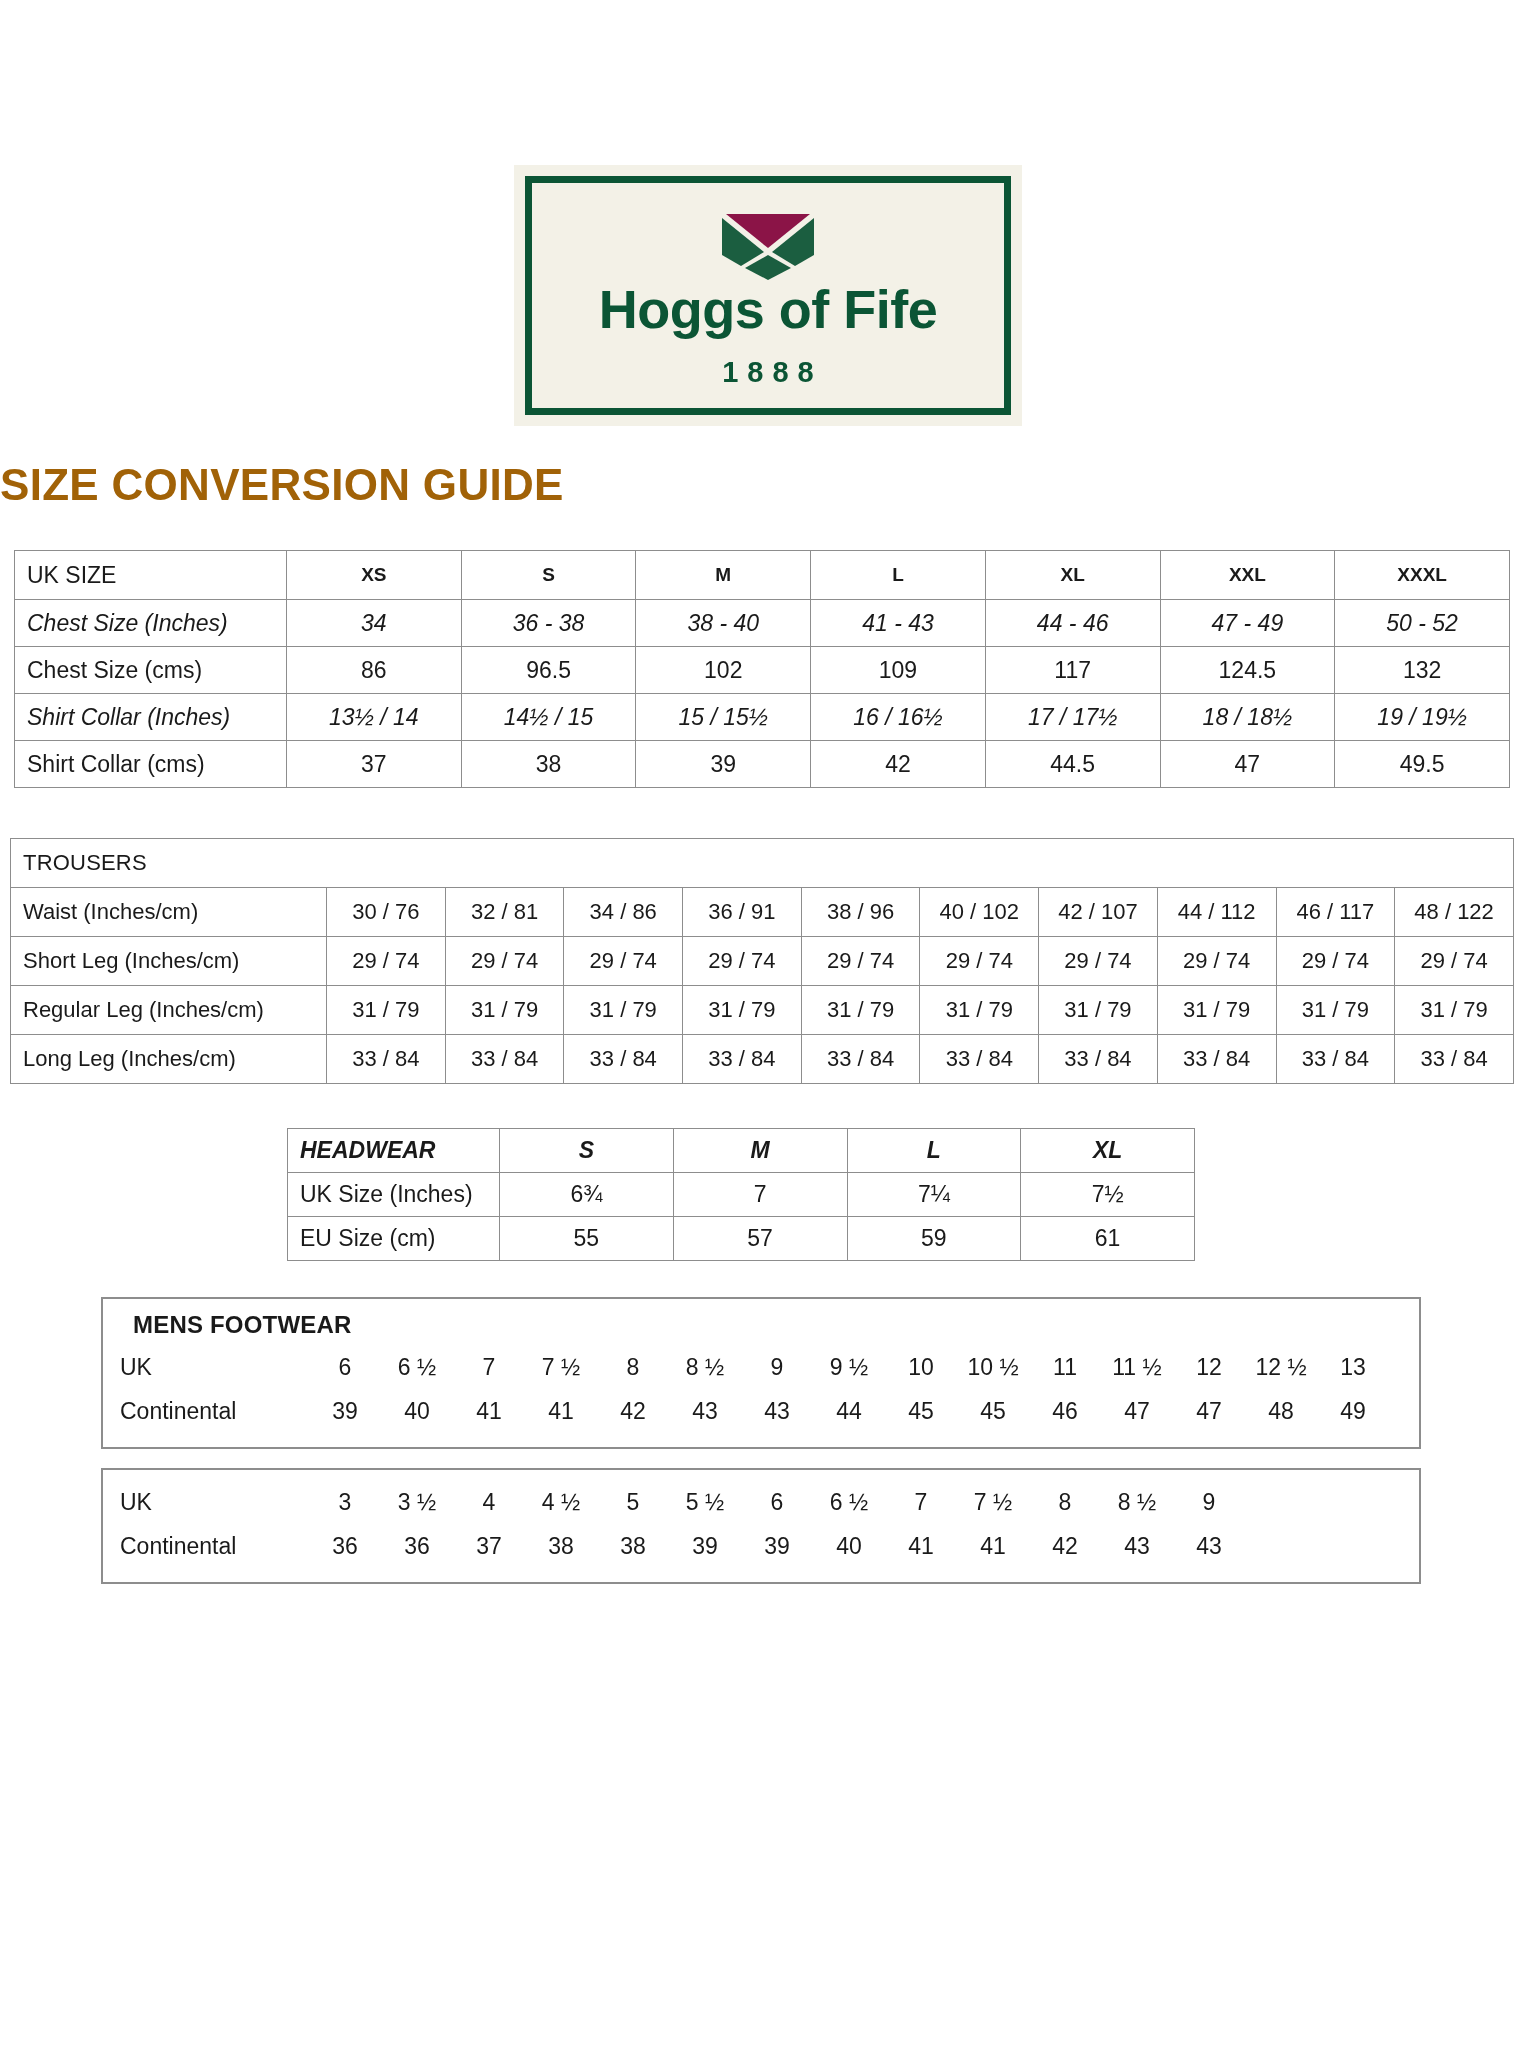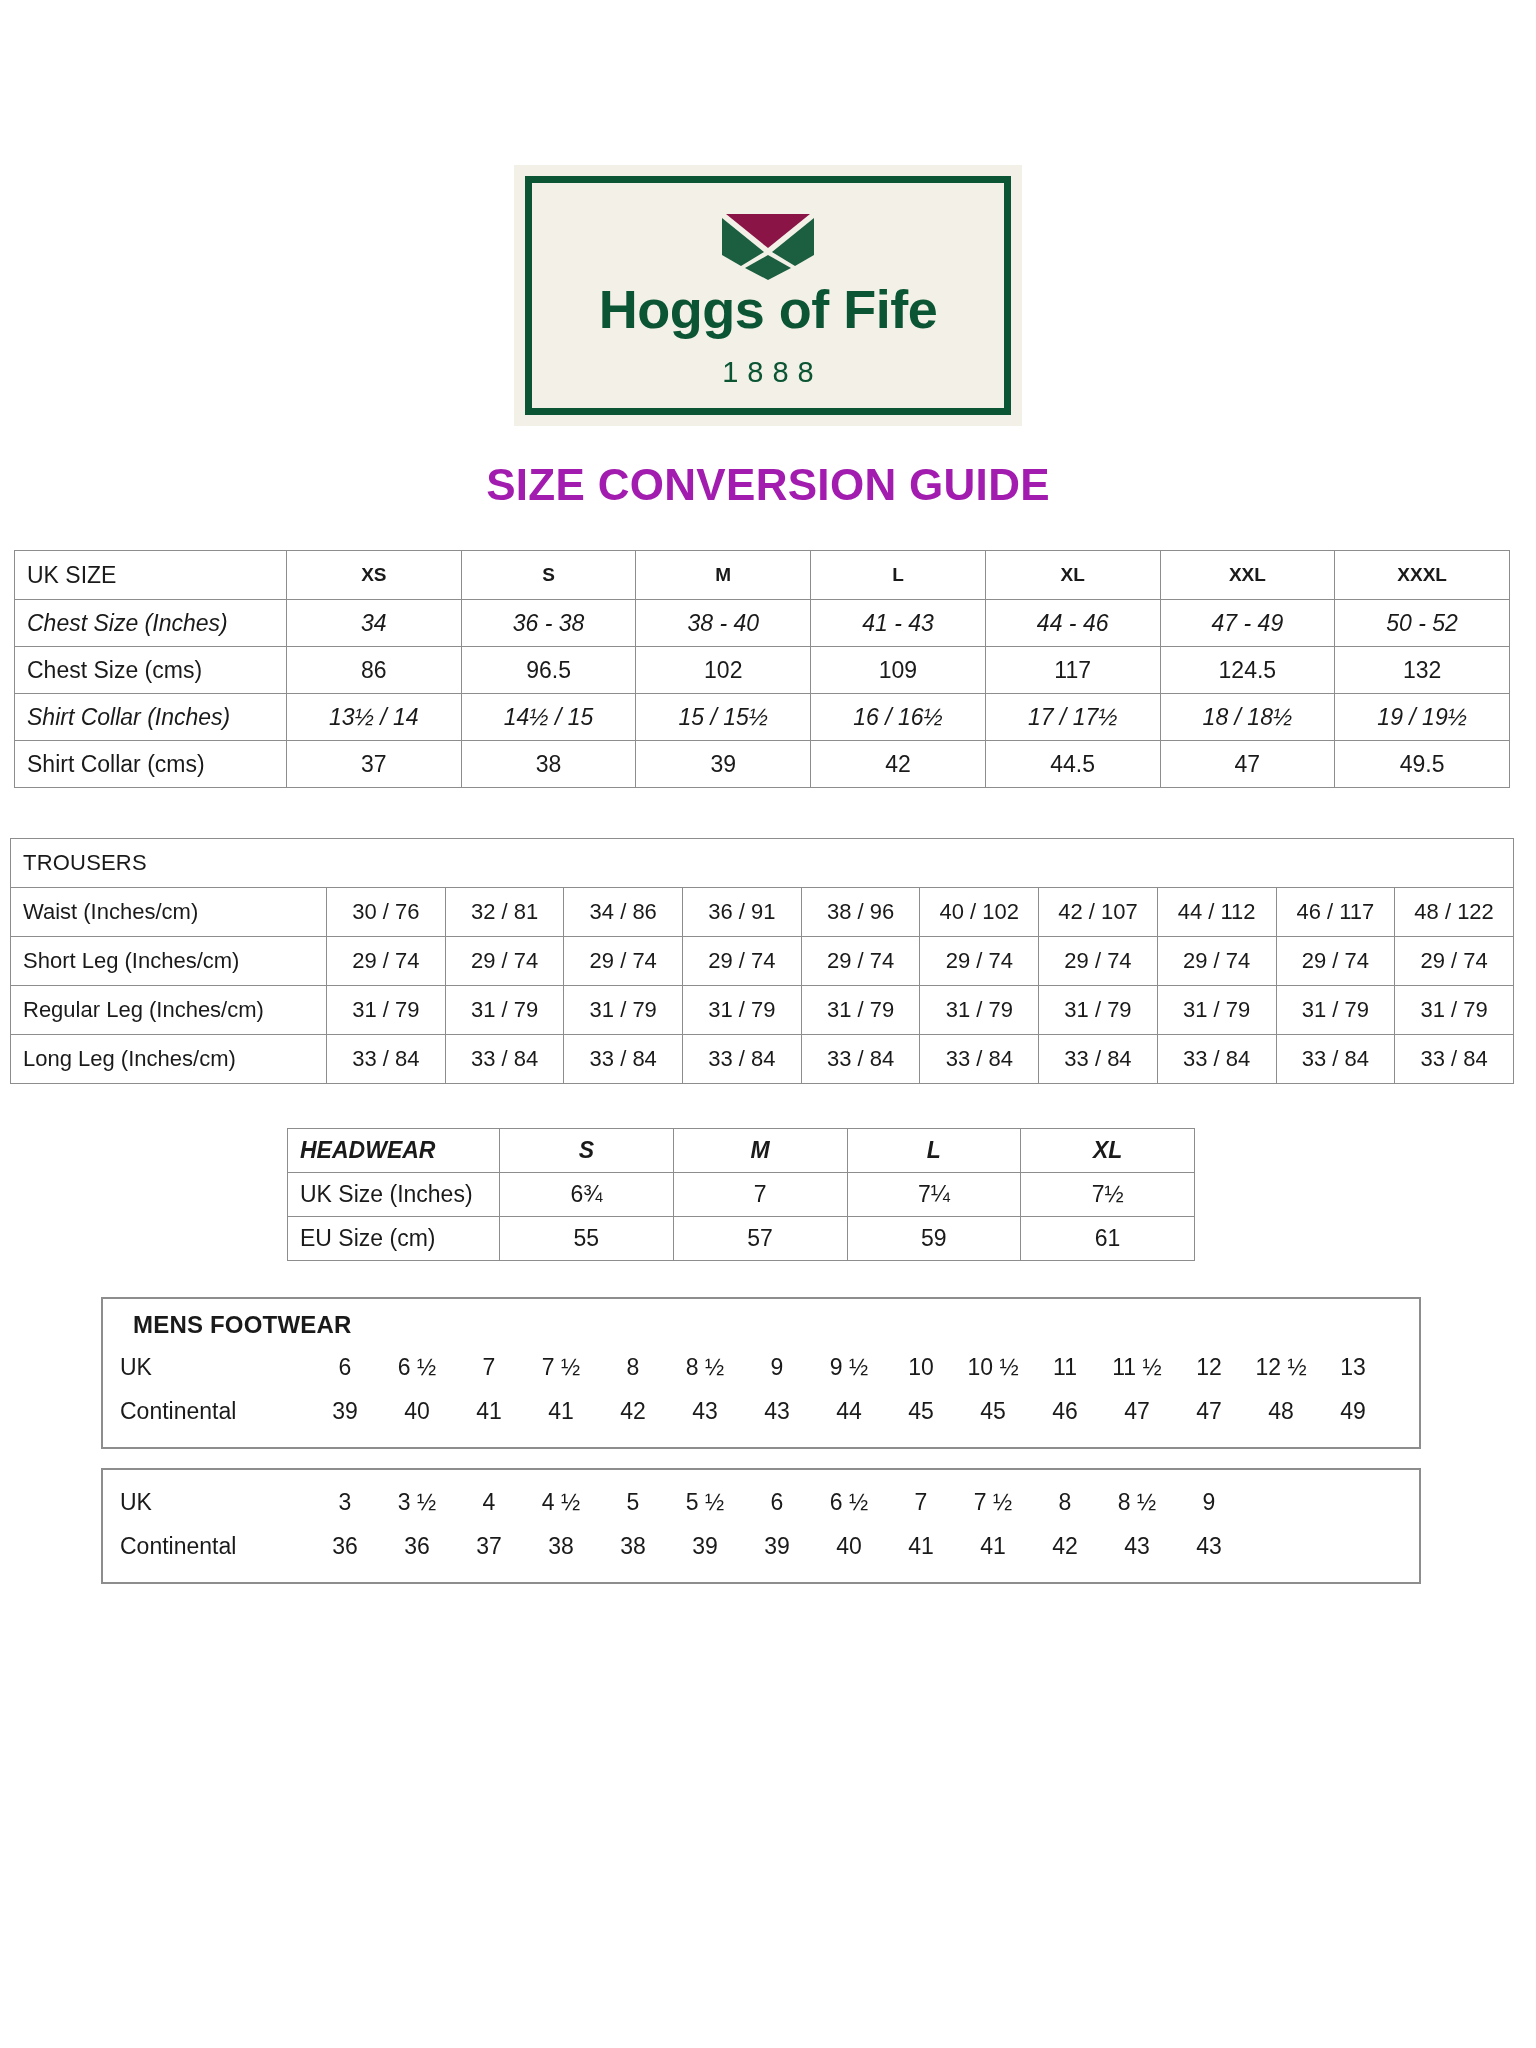--- a/index.html
+++ b/index.html
@@ -41,35 +41,34 @@
     color: #0b5535;
     font-size: 54px;
     font-weight: bold;
     letter-spacing: -0.5px;
     line-height: 1.02;
     white-space: nowrap;
   }
   .logo-year {
     color: #0b5535;
     font-size: 29px;
-    font-weight: normal;
+    font-weight: bold;
     letter-spacing: 9px;
     margin-top: 18px;
     padding-left: 9px;
   }
 
   
   .doc-title {
     position: absolute;
     left: 0; right: 0; top: 460px;
-    text-align: center;
     font-size: 44px;
     font-weight: bold;
     letter-spacing: 0.3px;
-    color: #a21caf;
+    color: #a16207;
   }
 
   
   .tbl {
     border-collapse: collapse;
     width: 100%;
     table-layout: fixed;
     background: #fff;
   }
   .tbl td, .tbl th {

